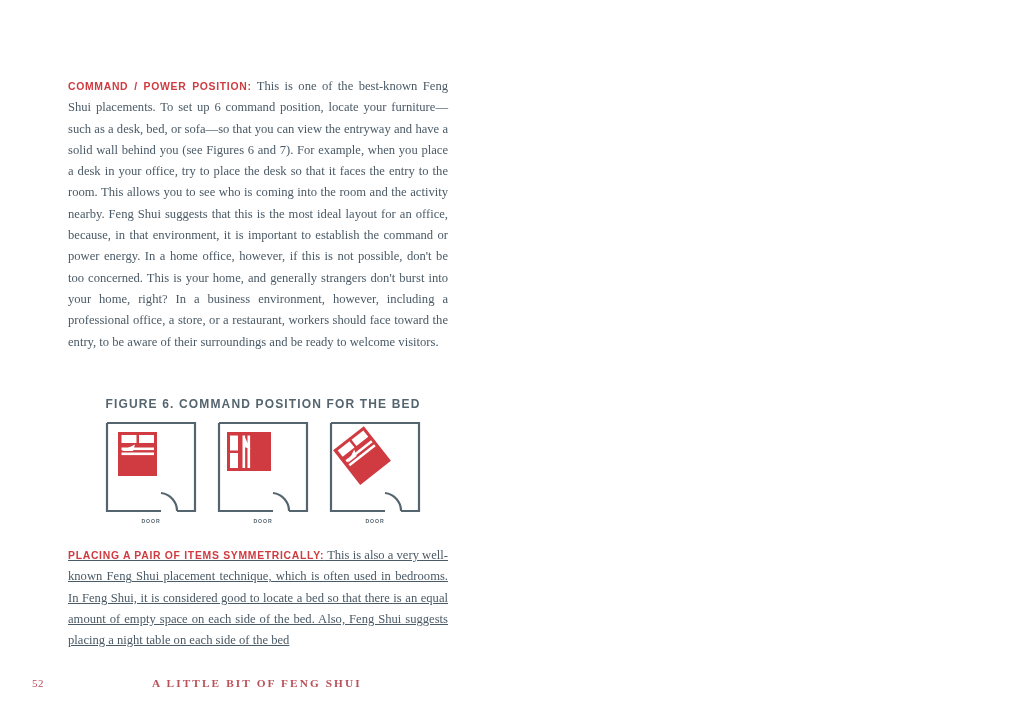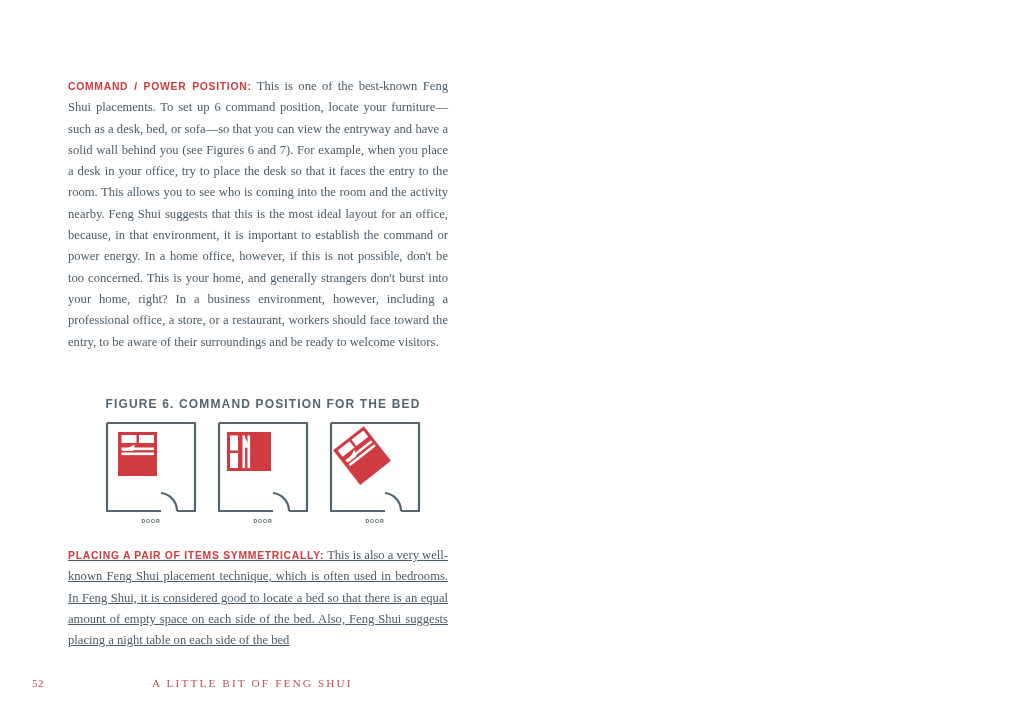--- a/index.html
+++ b/index.html
@@ -95,20 +95,21 @@
     font-size: 11px;
     color: #b9515b;
     letter-spacing: 0.4px;
   }
   .running-head {
     position: absolute;
     font-size: 11.3px;
     letter-spacing: 2.1px;
     color: #b9515b;
     white-space: nowrap;
+    font-weight: bold;
   }
   .footer-left  { left: 0; width: 512px; }
   .footer-left .folio { left: 32px; top: 0; }
   .footer-left .running-head { left: 152px; top: 0; }
 </style>
 </head>
 <body>
 
 <div class="spread">
 

